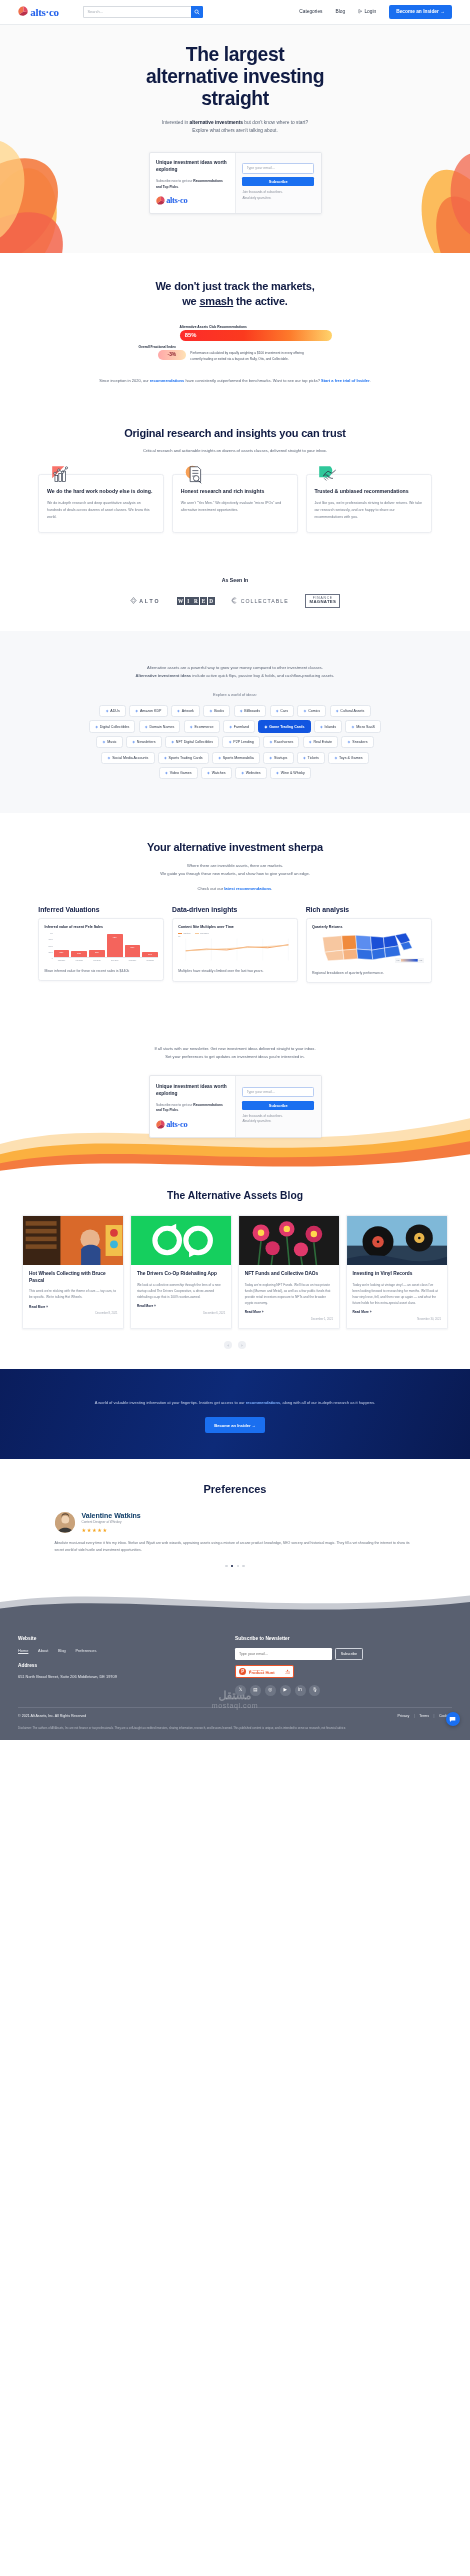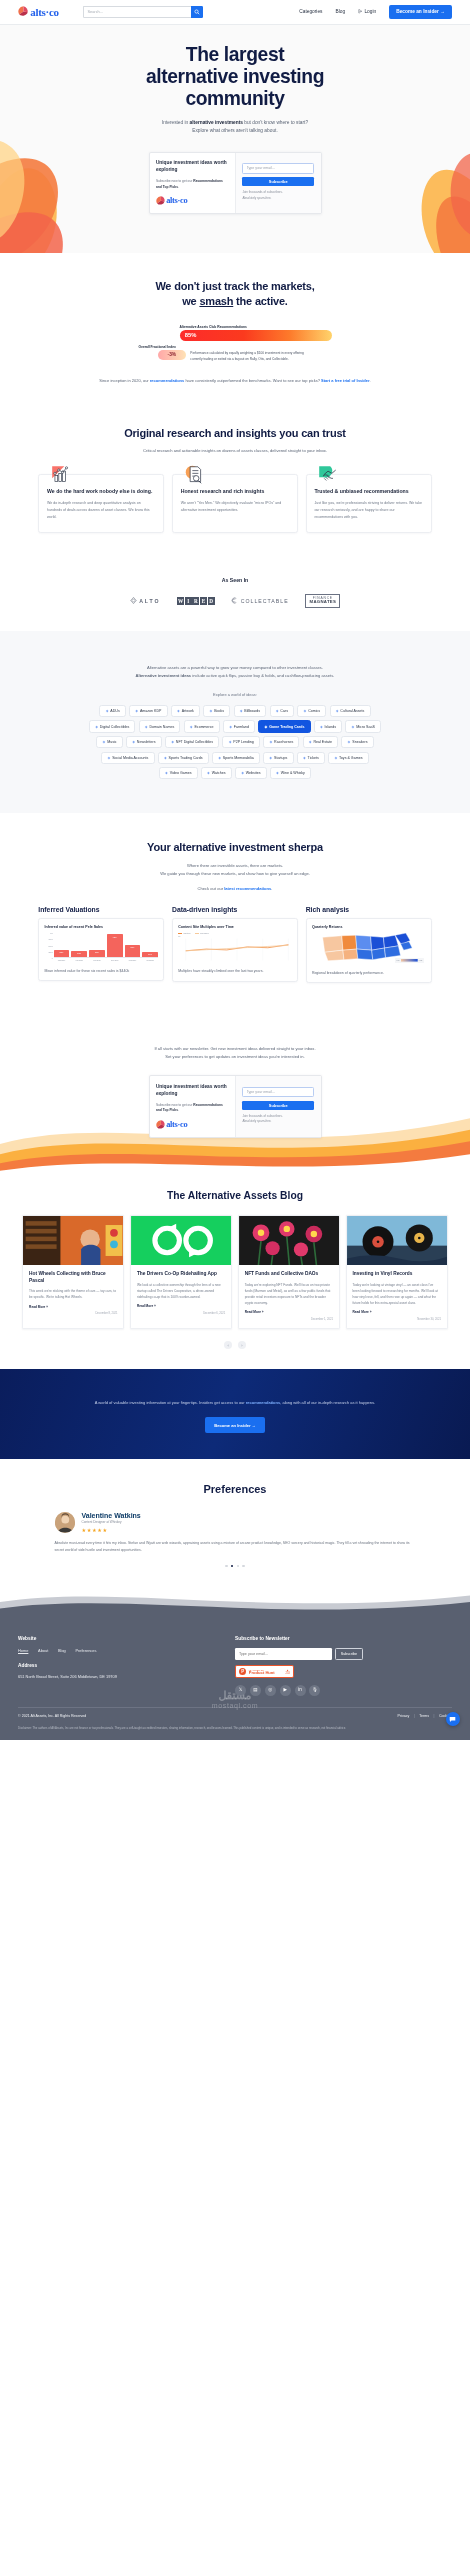--- a/index.html
+++ b/index.html
@@ -353,21 +353,21 @@
     <path d="M0,300 C140,250 120,420 0,455 Z" fill="#f2644a" opacity=".85"></path>
     <path d="M0,180 C60,200 40,300 0,330 Z" fill="#ffd27f" opacity=".7"></path>
     <path d="M730,240 C640,170 620,360 730,400 Z" fill="#fbb040" opacity=".85"></path>
     <path d="M730,275 C660,230 660,370 730,420 Z" fill="#f47b3f" opacity=".9"></path>
     <path d="M730,200 C690,215 690,300 730,325 Z" fill="#f2644a" opacity=".75"></path>
     <path d="M0,430 C200,380 520,470 730,405 L730,470 L0,470 Z" fill="#f7f7f7"></path>
   </svg>
   <h1 class="h1">
     <span>The largest</span><br>
     <span>alternative investing</span><br>
-    <span>community</span>
+    <span>straight</span>
   </h1>
   <div class="hero-sub">
     <span>Interested in </span><b>alternative investments</b><span> but don't know where to start?</span><br>
     <span>Explore what others aren't talking about.</span>
   </div>
 
   <div class="signup-card">
     <div class="signup-left">
       <div class="signup-title">Unique investment ideas worth exploring</div>
       <div class="signup-body">

